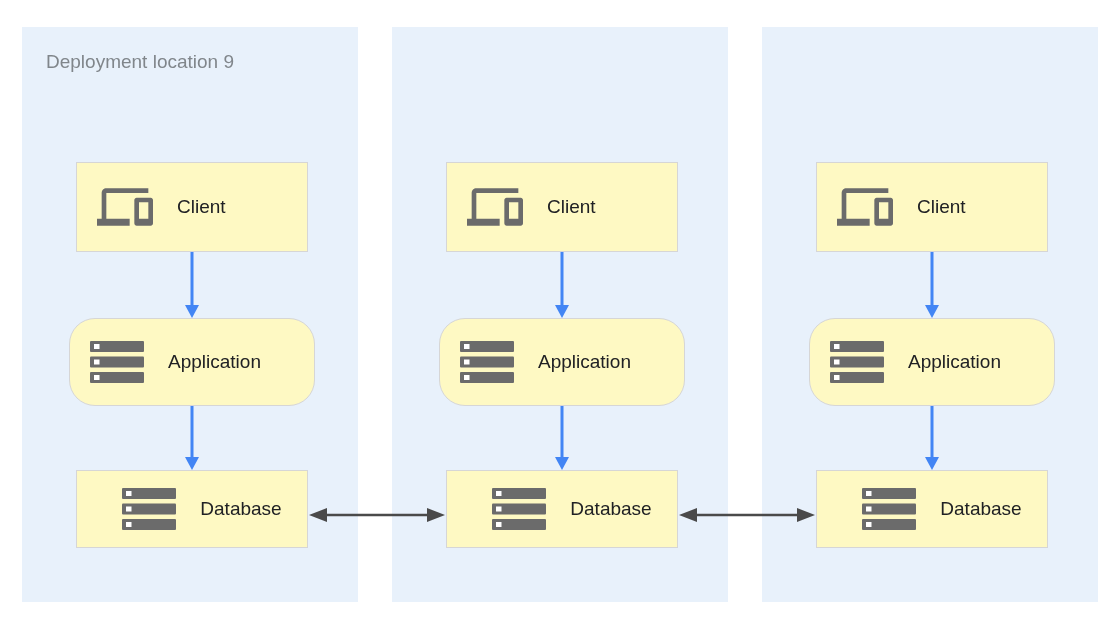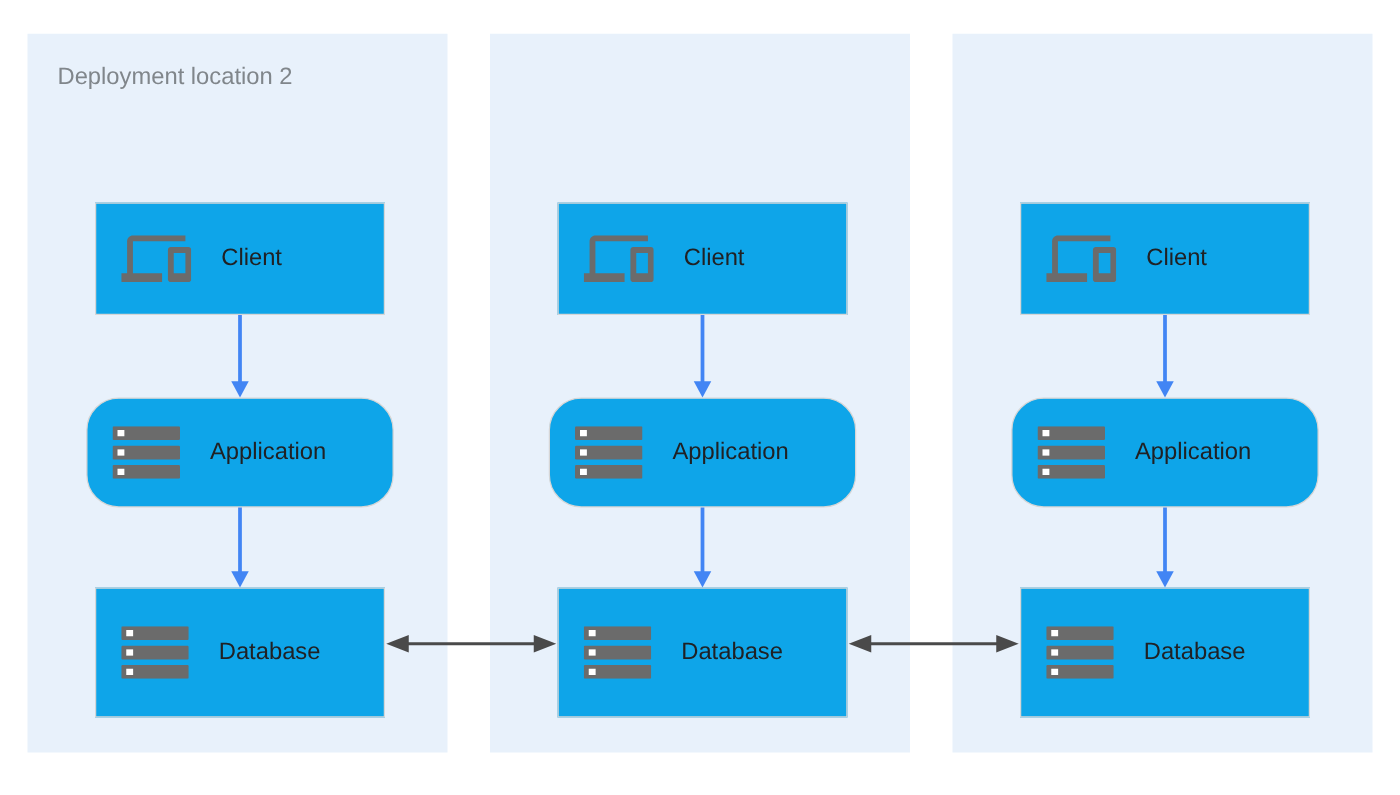--- a/index.html
+++ b/index.html
@@ -26,31 +26,31 @@
     position: absolute;
     left: 24px;
     top: 24px;
     font-size: 19px;
     line-height: 22px;
     color: var(--title-gray, #80868b);
     white-space: nowrap;
   }
   .node {
     position: absolute;
-    background: #0ea5e9;
+    background: #fef9c3;
     border: 1px solid var(--box-border, #d6d6d6);
     box-sizing: border-box;
     display: flex;
     align-items: center;
     padding-left: 20px;
     gap: 24px;
   }
   .node-client   { left: 54px; top: 135px; width: 232px; height: 90px; }
   .node-app      { left: 47px; top: 291px; width: 246px; height: 88px; border-radius: 26px; }
-  .node-db       { left: 54px; top: 443px; width: 232px; height: 104px; }
+  .node-db       { left: 54px; top: 443px; width: 232px; height: 78px; justify-content: center; }
   .node-label {
     font-size: 19px;
     color: var(--label-dark, #202124);
     white-space: nowrap;
   }
   .icon { flex: 0 0 auto; display: block; }
   .arrows-layer {
     position: absolute;
     left: 0; top: 0;
     width: 1120px;
@@ -64,21 +64,21 @@
   .srv-bar     { fill: var(--icon-gray, #6b6b6b); }
   .srv-dot     { fill: #ffffff; }
   .devices-path{ fill: var(--icon-gray, #6b6b6b); }
 </style>
 </head>
 <body>
 
 <div class="stage">
 
   <div class="panel" style="left:22px">
-    <div class="panel-title">Deployment location 2</div>
+    <div class="panel-title">Deployment location 9</div>
     <div class="node node-client">
       <svg class="icon" width="56" height="38" viewBox="0 4 24 16">
         <path class="devices-path" d="M4 6h18V4H4c-1.1 0-2 .9-2 2v11H0v3h14v-3H4V6zm19 2h-6c-.55 0-1 .45-1 1v10c0 .55.45 1 1 1h6c.55 0 1-.45 1-1V9c0-.55-.45-1-1-1zm-1 9h-4v-7h4v7z"></path>
       </svg>
       <span class="node-label">Client</span>
     </div>
     <div class="node node-app">
       <svg class="icon" width="54" height="42" viewBox="0 0 54 42">
         <rect class="srv-bar" x="0" y="0" width="54" height="11" rx="1"></rect>
           <rect class="srv-dot" x="4" y="3" width="5.5" height="5"></rect>

